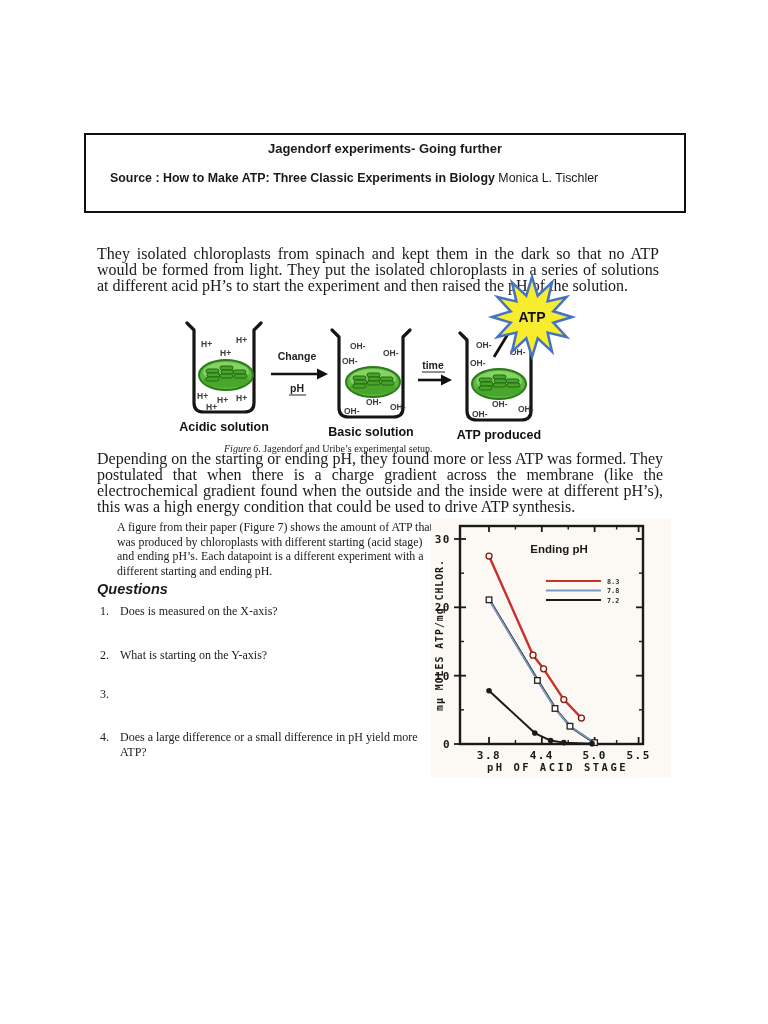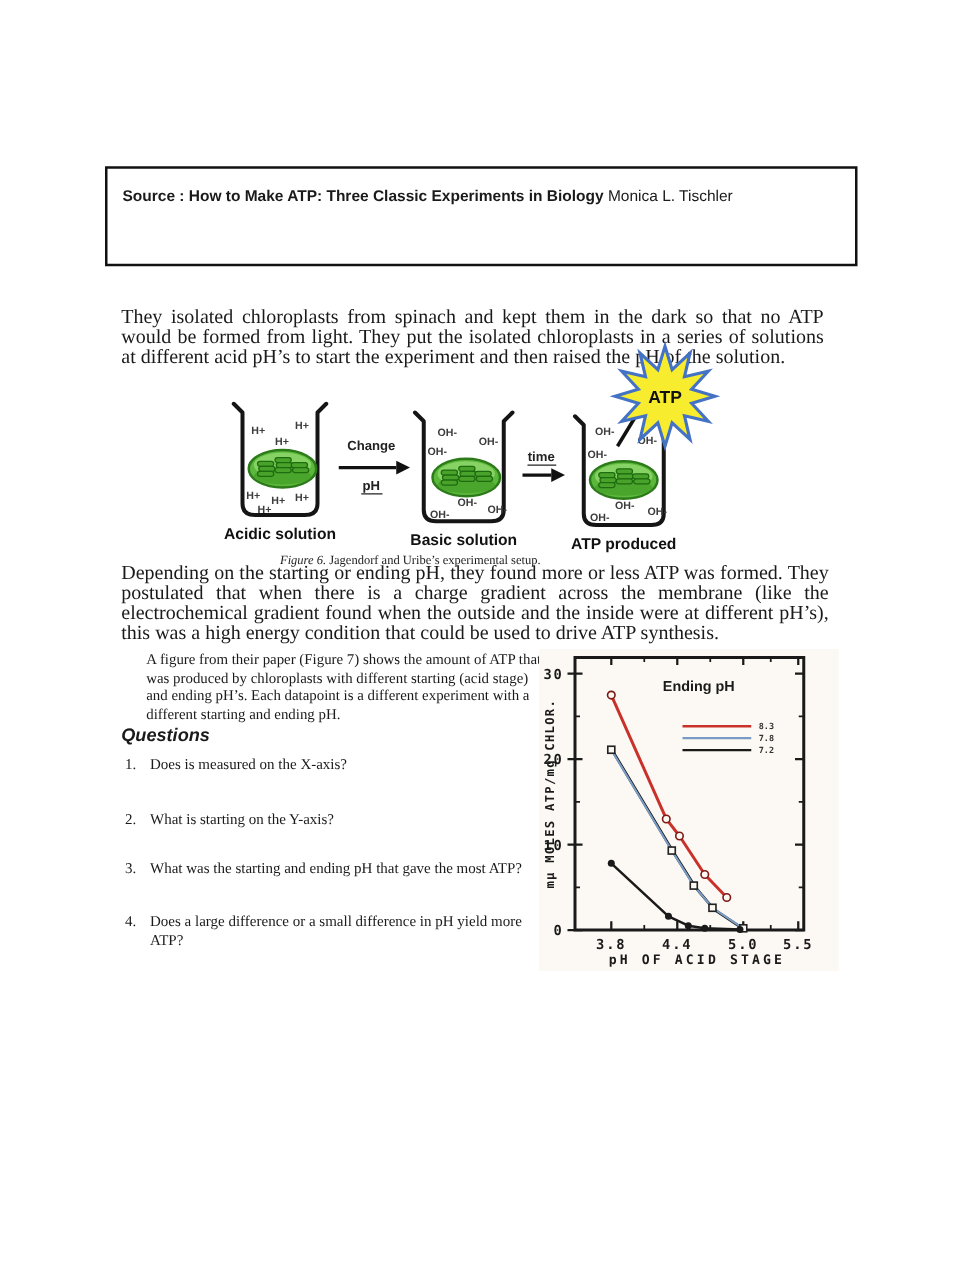--- a/index.html
+++ b/index.html
@@ -3,21 +3,21 @@
 <meta charset="utf-8">
 <style>
   html,body{margin:0;padding:0;background:#ffffff;}
   #page{position:relative;width:768px;height:1024px;background:#ffffff;overflow:hidden;
         font-family:"Liberation Serif",serif;color:#1a1a1a;}
   .abs{position:absolute;}
   
   #hdr{left:84px;top:133px;width:598px;height:76px;border:2px solid #111;background:#fff;
        font-family:"Liberation Sans",sans-serif;}
   #hdr .title{text-align:center;font-weight:bold;font-size:13px;margin-top:6px;}
-  #hdr .src{margin:14px 8px 0 12px;font-size:12.4px;line-height:16.5px;}
+  #hdr .src{margin:14px 8px 0 24px;font-size:12.4px;line-height:16.5px;}
   #hdr .b{font-weight:bold;}
   
   .para{font-size:16px;line-height:16px;text-align:justify;}
   .paraL{font-size:11.9px;line-height:14.5px;margin-left:20px;}
   
   #qhead{font-family:"Liberation Sans",sans-serif;font-style:italic;font-weight:600;font-size:14.5px;}
   .q{font-size:12px;line-height:14.5px;display:flex;}
   .q .n{width:20px;flex:0 0 20px;}
   
   .cap6{font-size:10px;}
@@ -34,20 +34,21 @@
   .legl{font:700 6.8px "DejaVu Sans Mono",monospace;fill:#333;}
   .xlab{font:700 10.5px "DejaVu Sans Mono",monospace;letter-spacing:2.5px;fill:#1a1a1a;}
   .ylab{font:700 9.8px "DejaVu Sans Mono",monospace;letter-spacing:1px;fill:#1a1a1a;}
 </style>
 </head>
 <body>
 
 <div id="page">
 
   <div id="hdr" class="abs">
+    <div class="title">Jagendorf experiments- Going further</div>
     <div class="src"><span class="b">Source : How to Make ATP: Three Classic Experiments in Biology</span><span> Monica L. Tischler</span><br>
     </div>
   </div>
 
   <div class="abs para" style="left:97px;top:246px;width:562px;">They isolated chloroplasts from spinach and kept them in the dark so that no ATP would be formed from light. They put the isolated chloroplasts in a series of solutions at different acid pH’s to start the experiment and then raised the pH of the solution.</div>
 
   <div class="abs" style="left:170px;top:270px;width:420px;height:190px;">
     <svg width="420" height="190" viewBox="0 0 420 190">
 
       <g>
@@ -164,21 +165,20 @@
   <div class="abs q" style="left:100px;top:604px;width:325px;">
     <span class="n">1.</span>
     <span>Does is measured on the X-axis?</span>
   </div>
   <div class="abs q" style="left:100px;top:648px;width:325px;">
     <span class="n">2.</span>
     <span>What is starting on the Y-axis?</span>
   </div>
   <div class="abs q" style="left:100px;top:687px;width:340px;">
     <span class="n">3.</span>
-    <span>What was the starting and ending pH that gave the most ATP?</span>
   </div>
   <div class="abs q" style="left:100px;top:730px;width:322px;">
     <span class="n">4.</span>
     <span>Does a large difference or a small difference in pH yield more ATP?</span>
   </div>
 
   <div class="abs" style="left:431px;top:519px;width:240px;height:258px;">
     <svg id="fig7-svg" width="240" height="258" viewBox="0 0 240 258">
         <rect x="0" y="0" width="240" height="258" fill="#fcf8f3"></rect>
         <rect x="29" y="7" width="183" height="218" fill="none" stroke="#1a1a1a" stroke-width="2.4"></rect>

